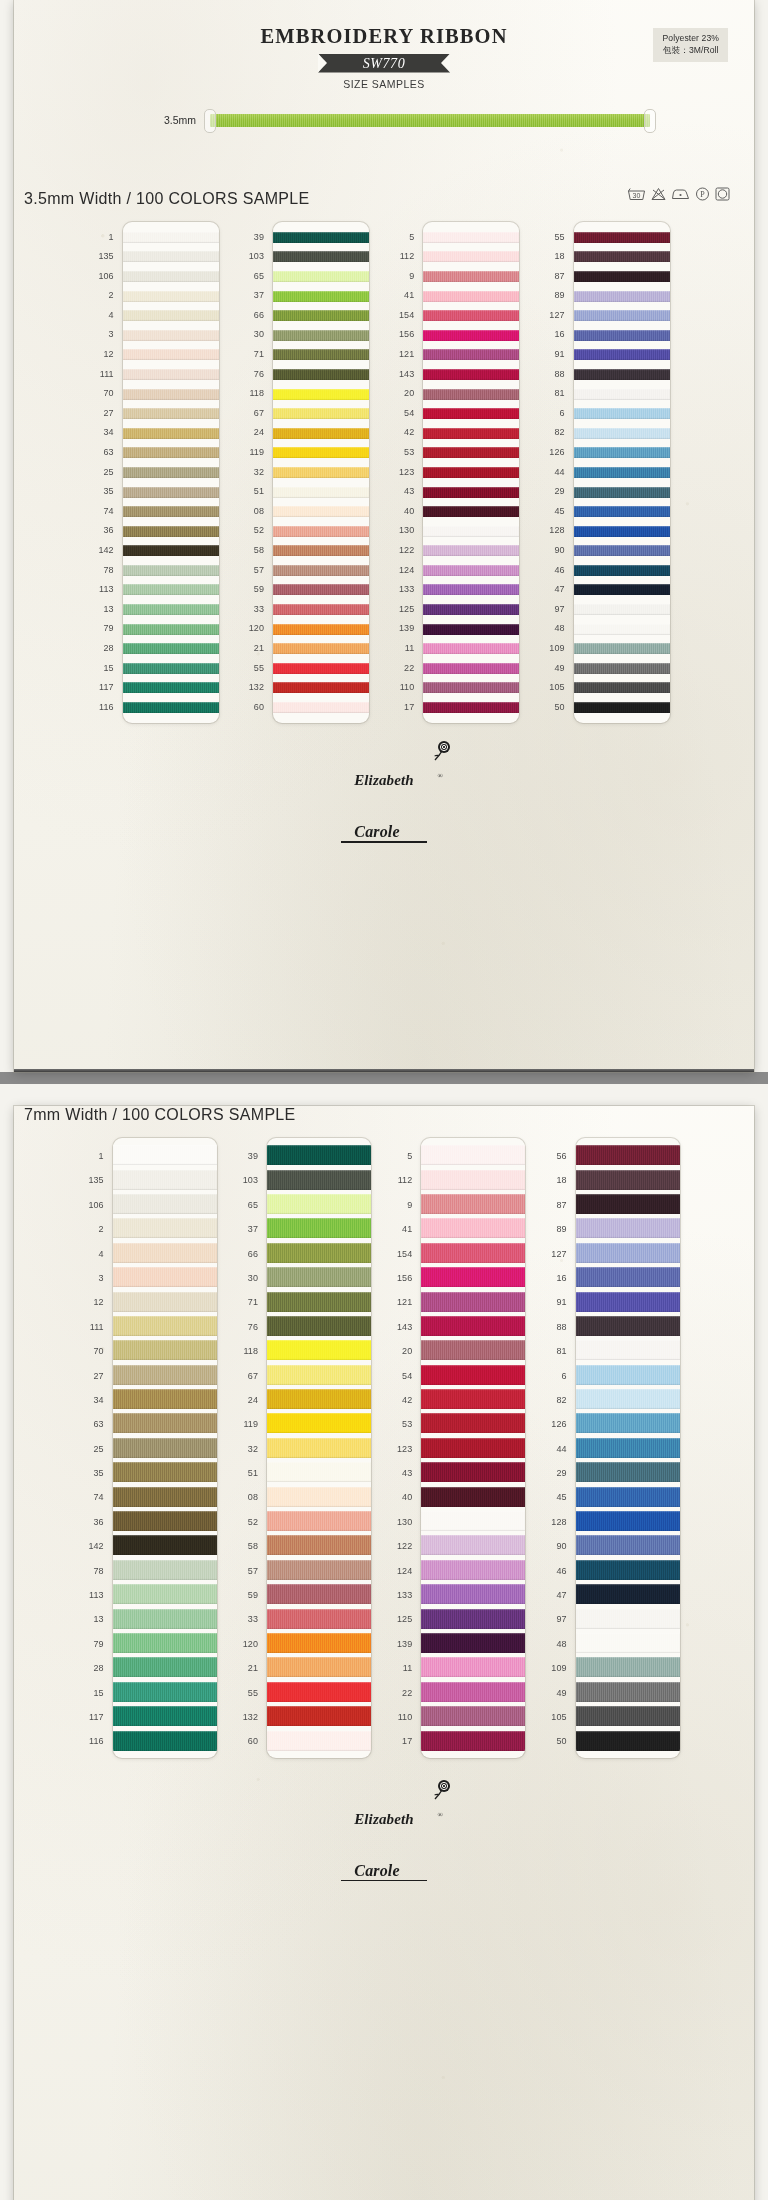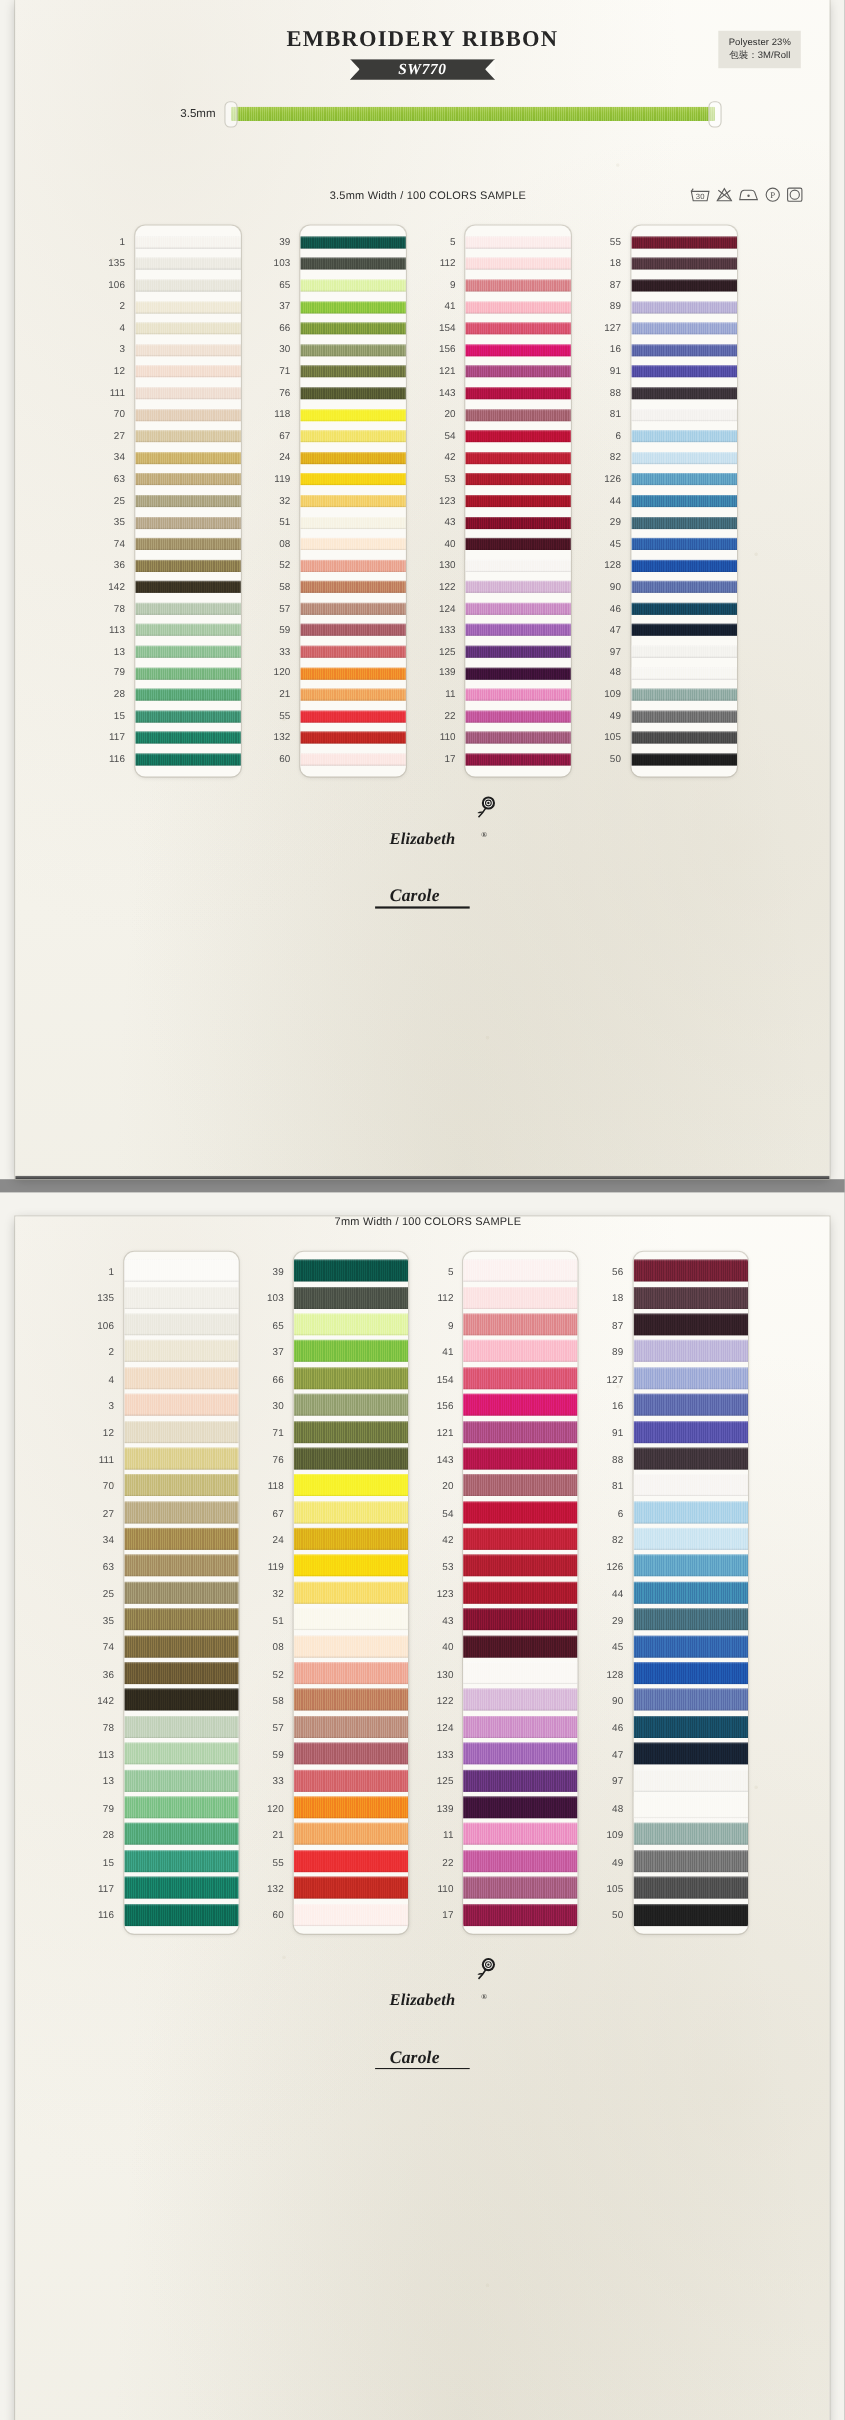--- a/index.html
+++ b/index.html
@@ -64,21 +64,21 @@
   .ribbon-badge .notch-l, .ribbon-badge .notch-r {
     position: absolute; top: 0; width: 9px; height: 19px;
     background: #faf9f4;
   }
   .ribbon-badge .notch-l { left: 0; clip-path: polygon(0 0, 100% 50%, 0 100%); }
   .ribbon-badge .notch-r { right: 0; clip-path: polygon(100% 0, 0 50%, 100% 100%); }
   .ribbon-badge .txt {
     position: absolute; inset: 0;
     color: #fff;
     font-family: "Liberation Serif", serif;
-    font-style: italic; font-weight: bold;
+    font-style: italic; font-weight: normal;
     font-size: 14px; letter-spacing: .04em;
     line-height: 19px;
     text-align: center;
   }
   .subtitle {
     margin-top: 5px;
     font-size: 10.5px;
     letter-spacing: .045em;
     color: #3a3a3a;
   }
@@ -134,22 +134,21 @@
   .clip.right { right: -6px; }
   .clip.tall { top: -4px; height: 30px; }
 
   
   .sect {
     position: relative;
     margin-top: 12px;
     height: 24px;
   }
   .sect-title {
-    text-align: center;
-    font-size: 10px;
+    font-size: 16px;
     letter-spacing: .02em;
     color: #2b2b2b;
     padding-left: 10px;
   }
   .care {
     position: absolute;
     right: 24px; top: -3px;
     display: flex; gap: 5px; align-items: center;
     opacity: .85;
   }
@@ -261,20 +260,21 @@
     <div class="speck"></div>
 
     <div class="hdr">
       <div class="title">EMBROIDERY RIBBON</div>
       <div class="ribbon-badge">
         <div class="bar"></div>
         <div class="notch-l"></div>
         <div class="notch-r"></div>
         <div class="txt">SW770</div>
       </div>
+      <div class="subtitle">SIZE SAMPLES</div>
     </div>
 
     <div class="spec">
       <div>Polyester 23%</div>
       <div>包裝：3M/Roll</div>
     </div>
 
     <div class="sizes">
       <div class="size-row r1">
         <div class="size-lbl">3.5mm</div>

